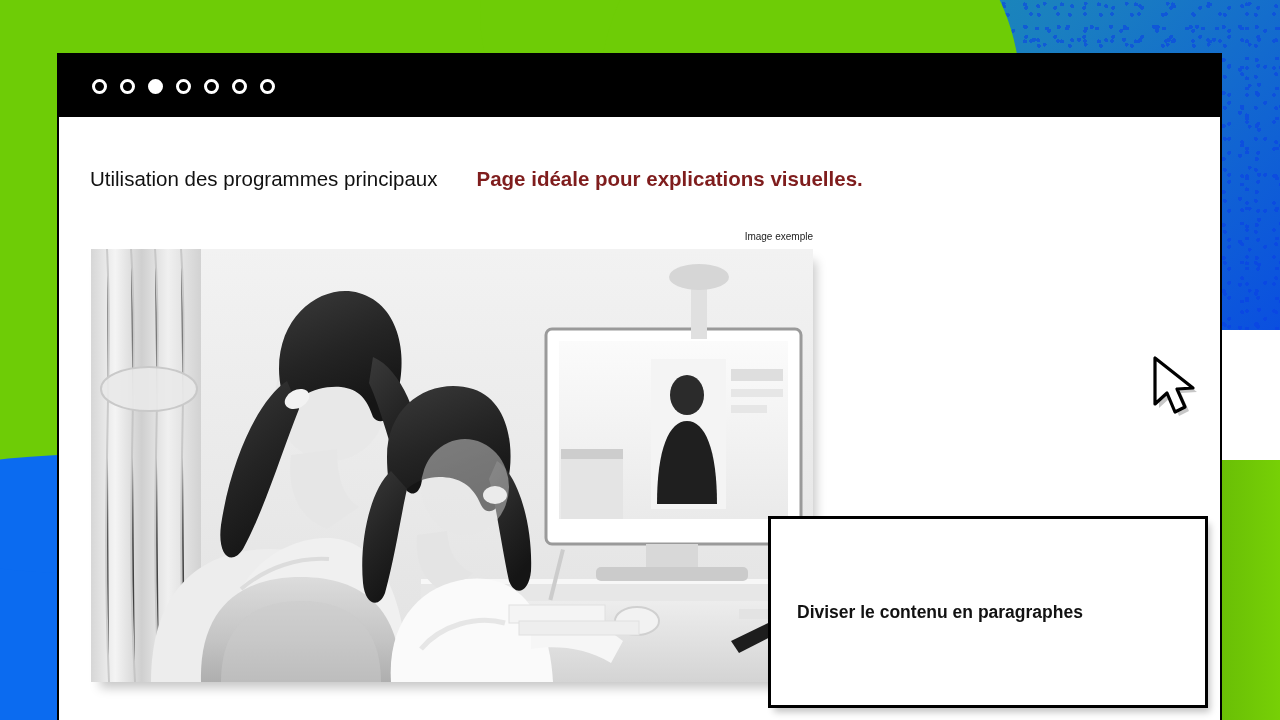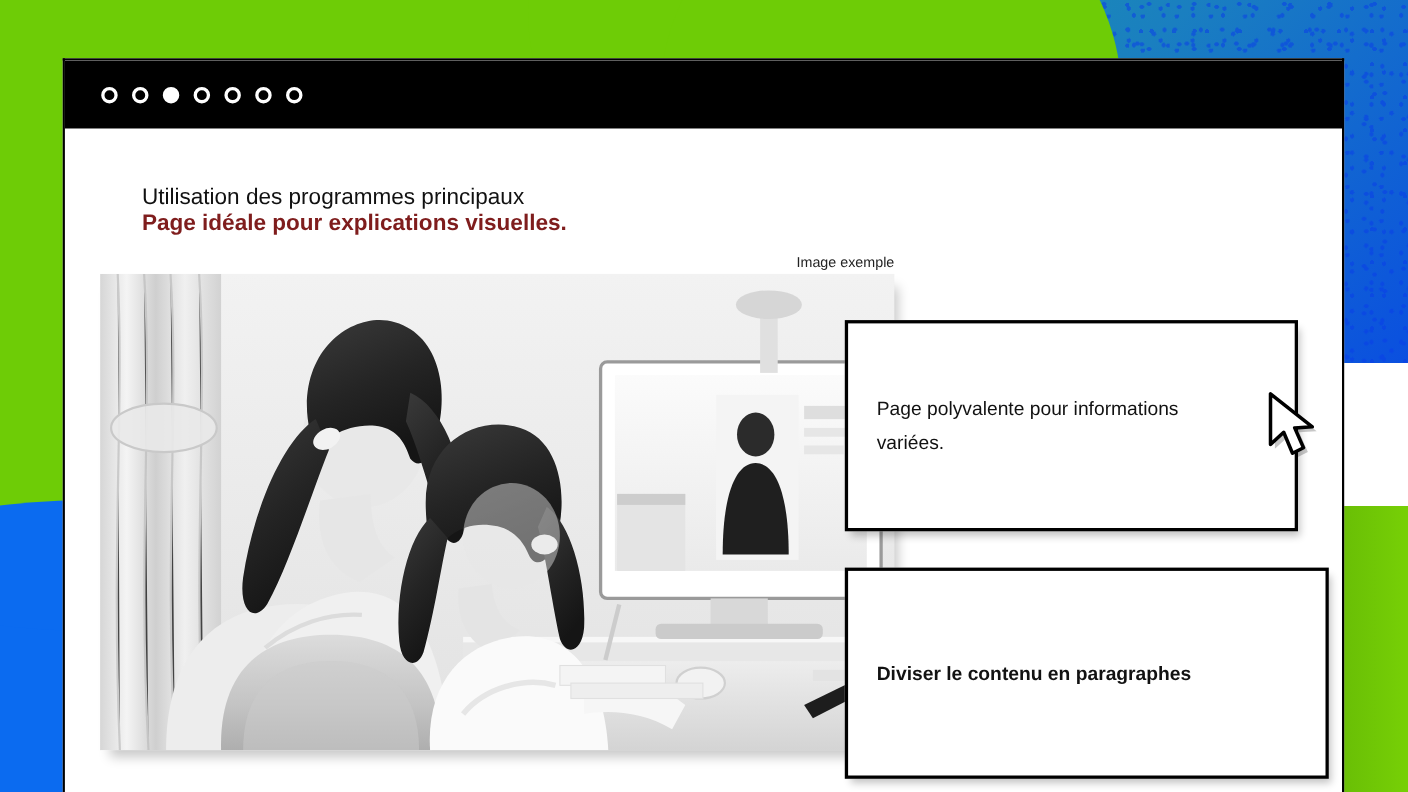--- a/index.html
+++ b/index.html
@@ -134,21 +134,20 @@
     height: 605px;
     background: #ffffff;
   }
   #headings {
     position: absolute;
     left: 31px;
     top: 50px;
     right: 20px;
     display: flex;
     align-items: baseline;
-    flex-direction: column;
   }
   #heading-left {
     font-size: 20.5px;
     color: #111111;
     font-weight: 400;
     white-space: nowrap;
   }
   #heading-right {
     font-size: 20.5px;
     color: #7f1d1d;
@@ -162,21 +161,21 @@
     position: absolute;
     left: 32px;
     top: 132px;
     width: 722px;
     height: 433px;
   }
   #photo-caption {
     position: absolute;
     right: 0;
     top: -18px;
-    font-size: 13px;
+    font-size: 10px;
     color: #222222;
     white-space: nowrap;
   }
   #photo {
     position: absolute;
     left: 0; top: 0;
     width: 722px;
     height: 433px;
     filter: grayscale(1);
     box-shadow: 6px 9px 10px -3px rgba(0,0,0,.22);
@@ -389,23 +388,20 @@
           <rect x="428" y="372" width="120" height="14" fill="#eeeeee" stroke="#e0e0e0"></rect>
 
           <rect x="470" y="300" width="4" height="52" fill="#cccccc" transform="rotate(14 470 300)"></rect>
 
           <path d="M640 392 L722 352 L722 366 L648 404 Z" fill="#1d1d1d"></path>
           <rect x="648" y="360" width="74" height="10" fill="#e3e3e3"></rect>
         </svg>
       </div>
     </div>
 
-    <div class="callout" id="callout-1">
-      <div class="callout-text">Page polyvalente pour informations variées.</div>
-    </div>
 
     <div class="callout" id="callout-2">
       <div class="callout-text">Diviser le contenu en paragraphes</div>
     </div>
 
   </div>
 </div>
 
 <div id="cursor">
   <svg width="56" height="70" viewBox="0 0 56 70" xmlns="http://www.w3.org/2000/svg">

